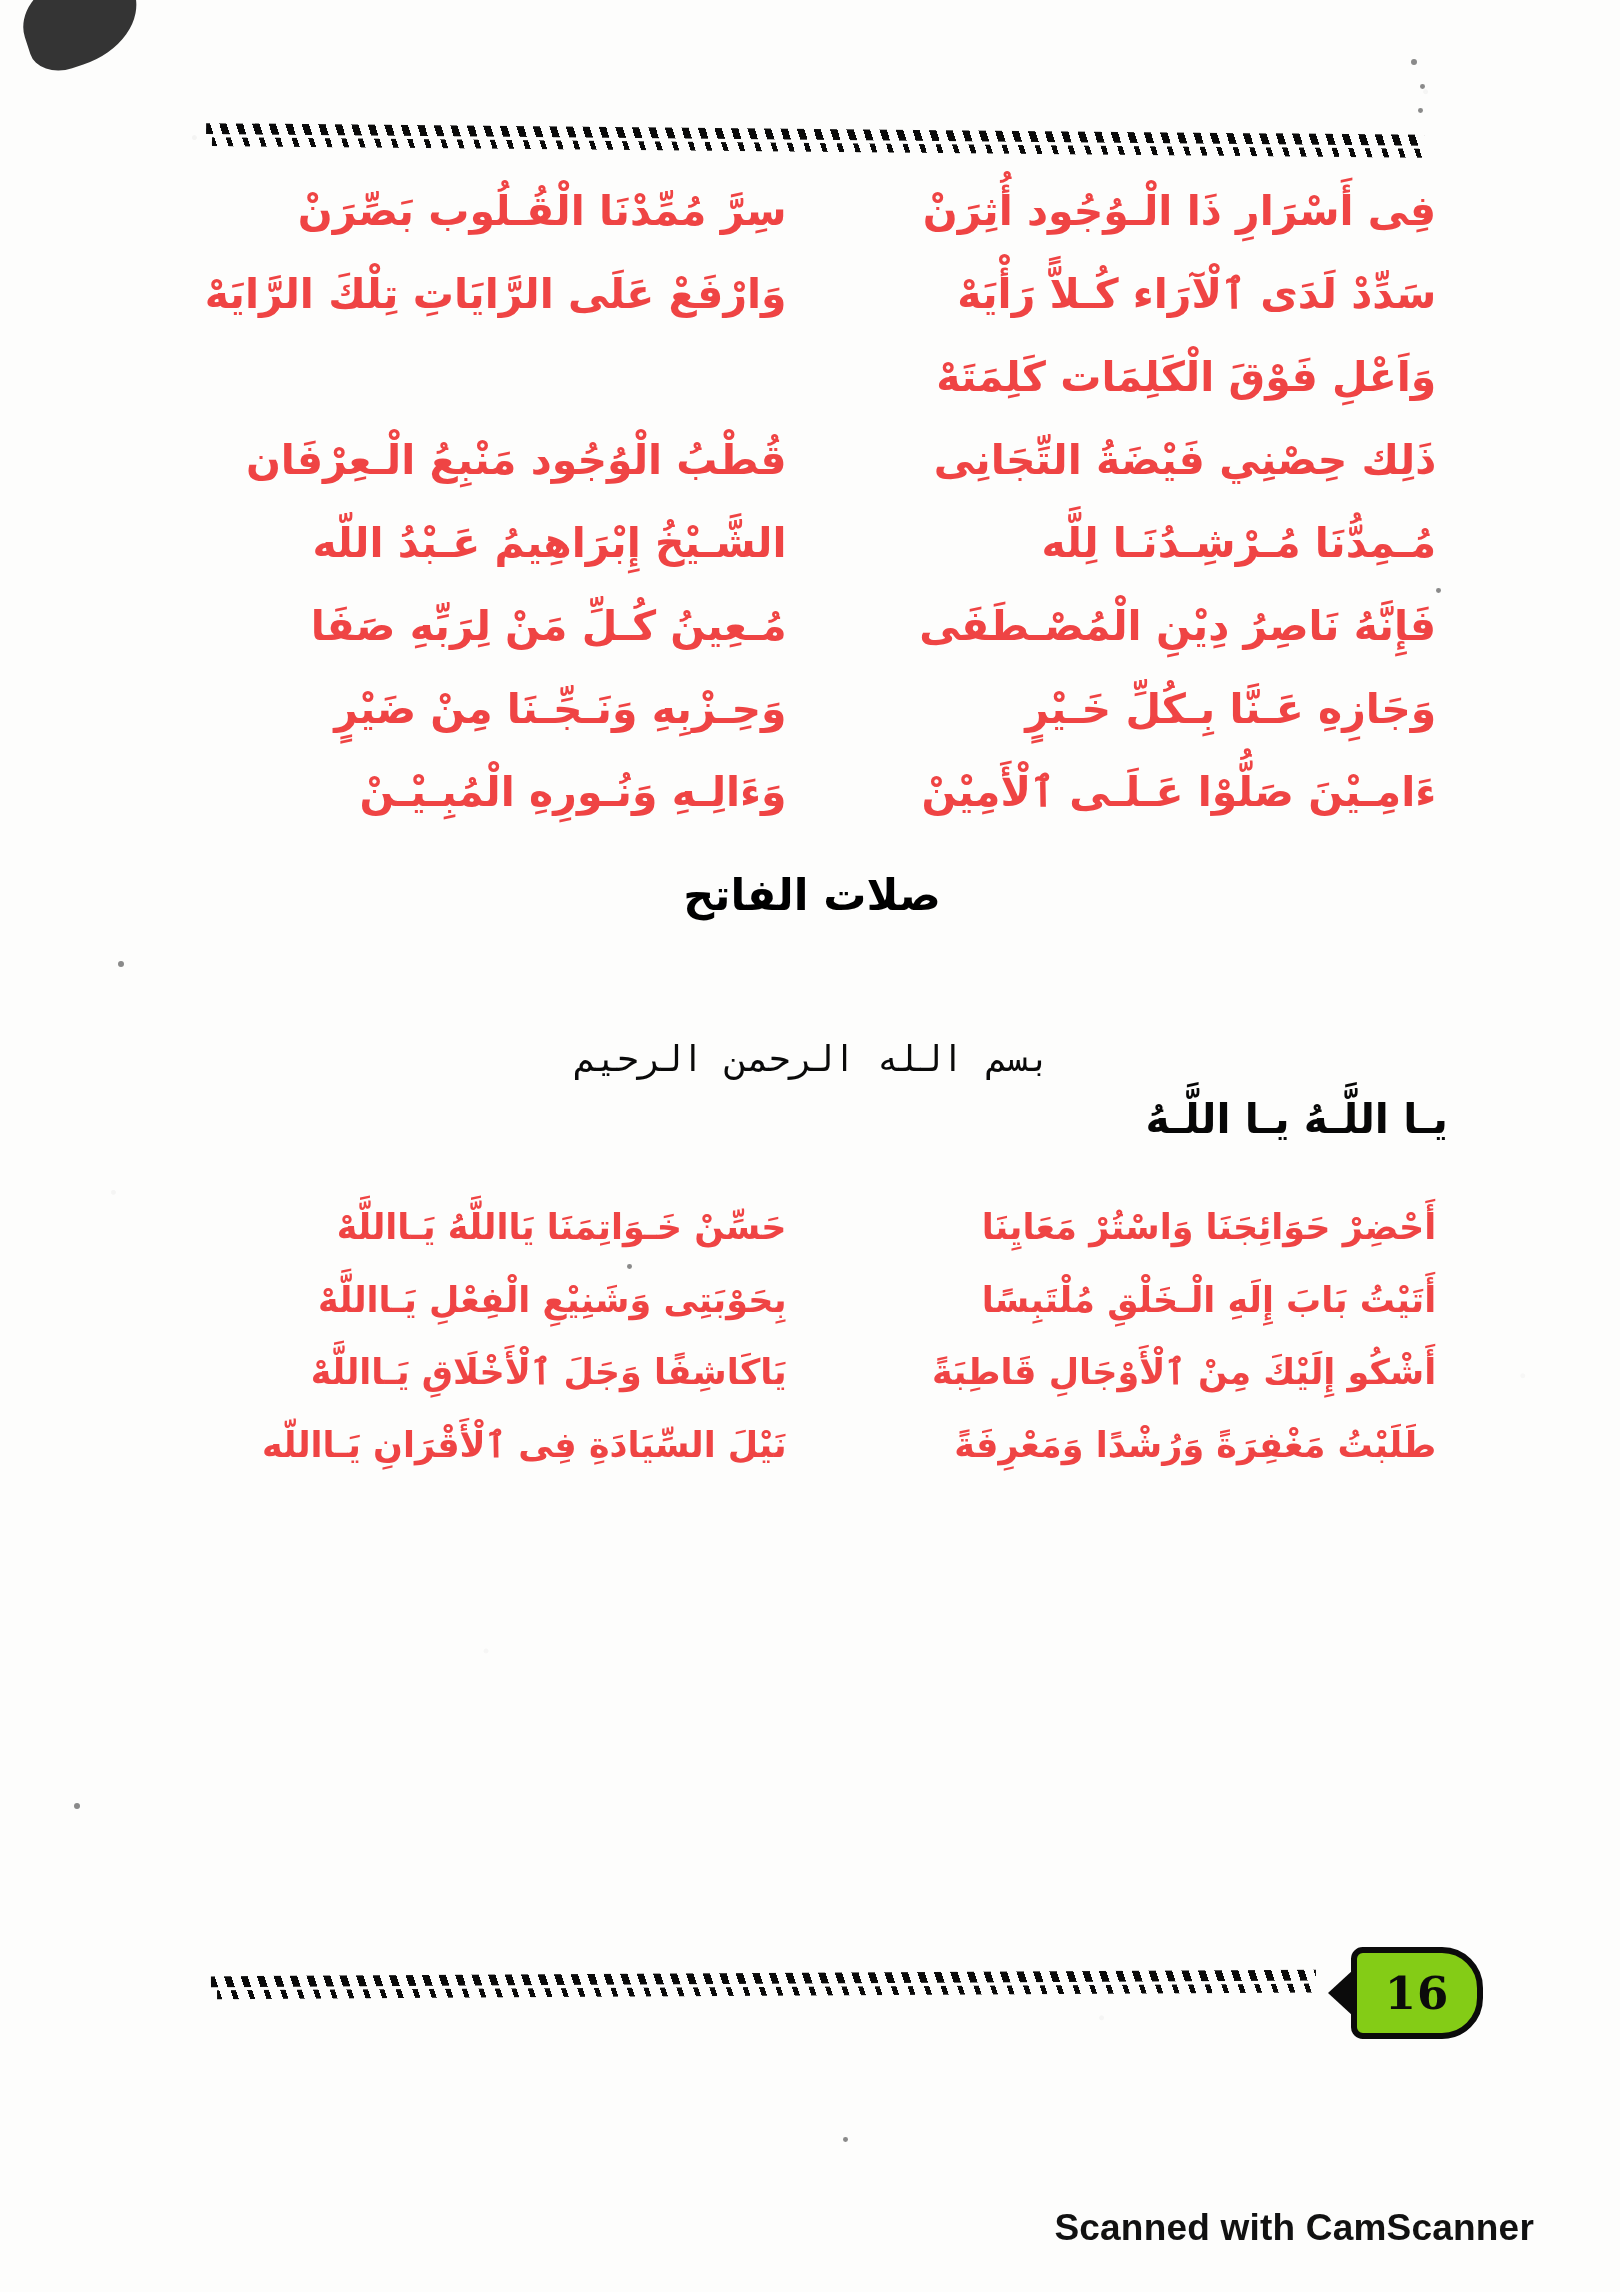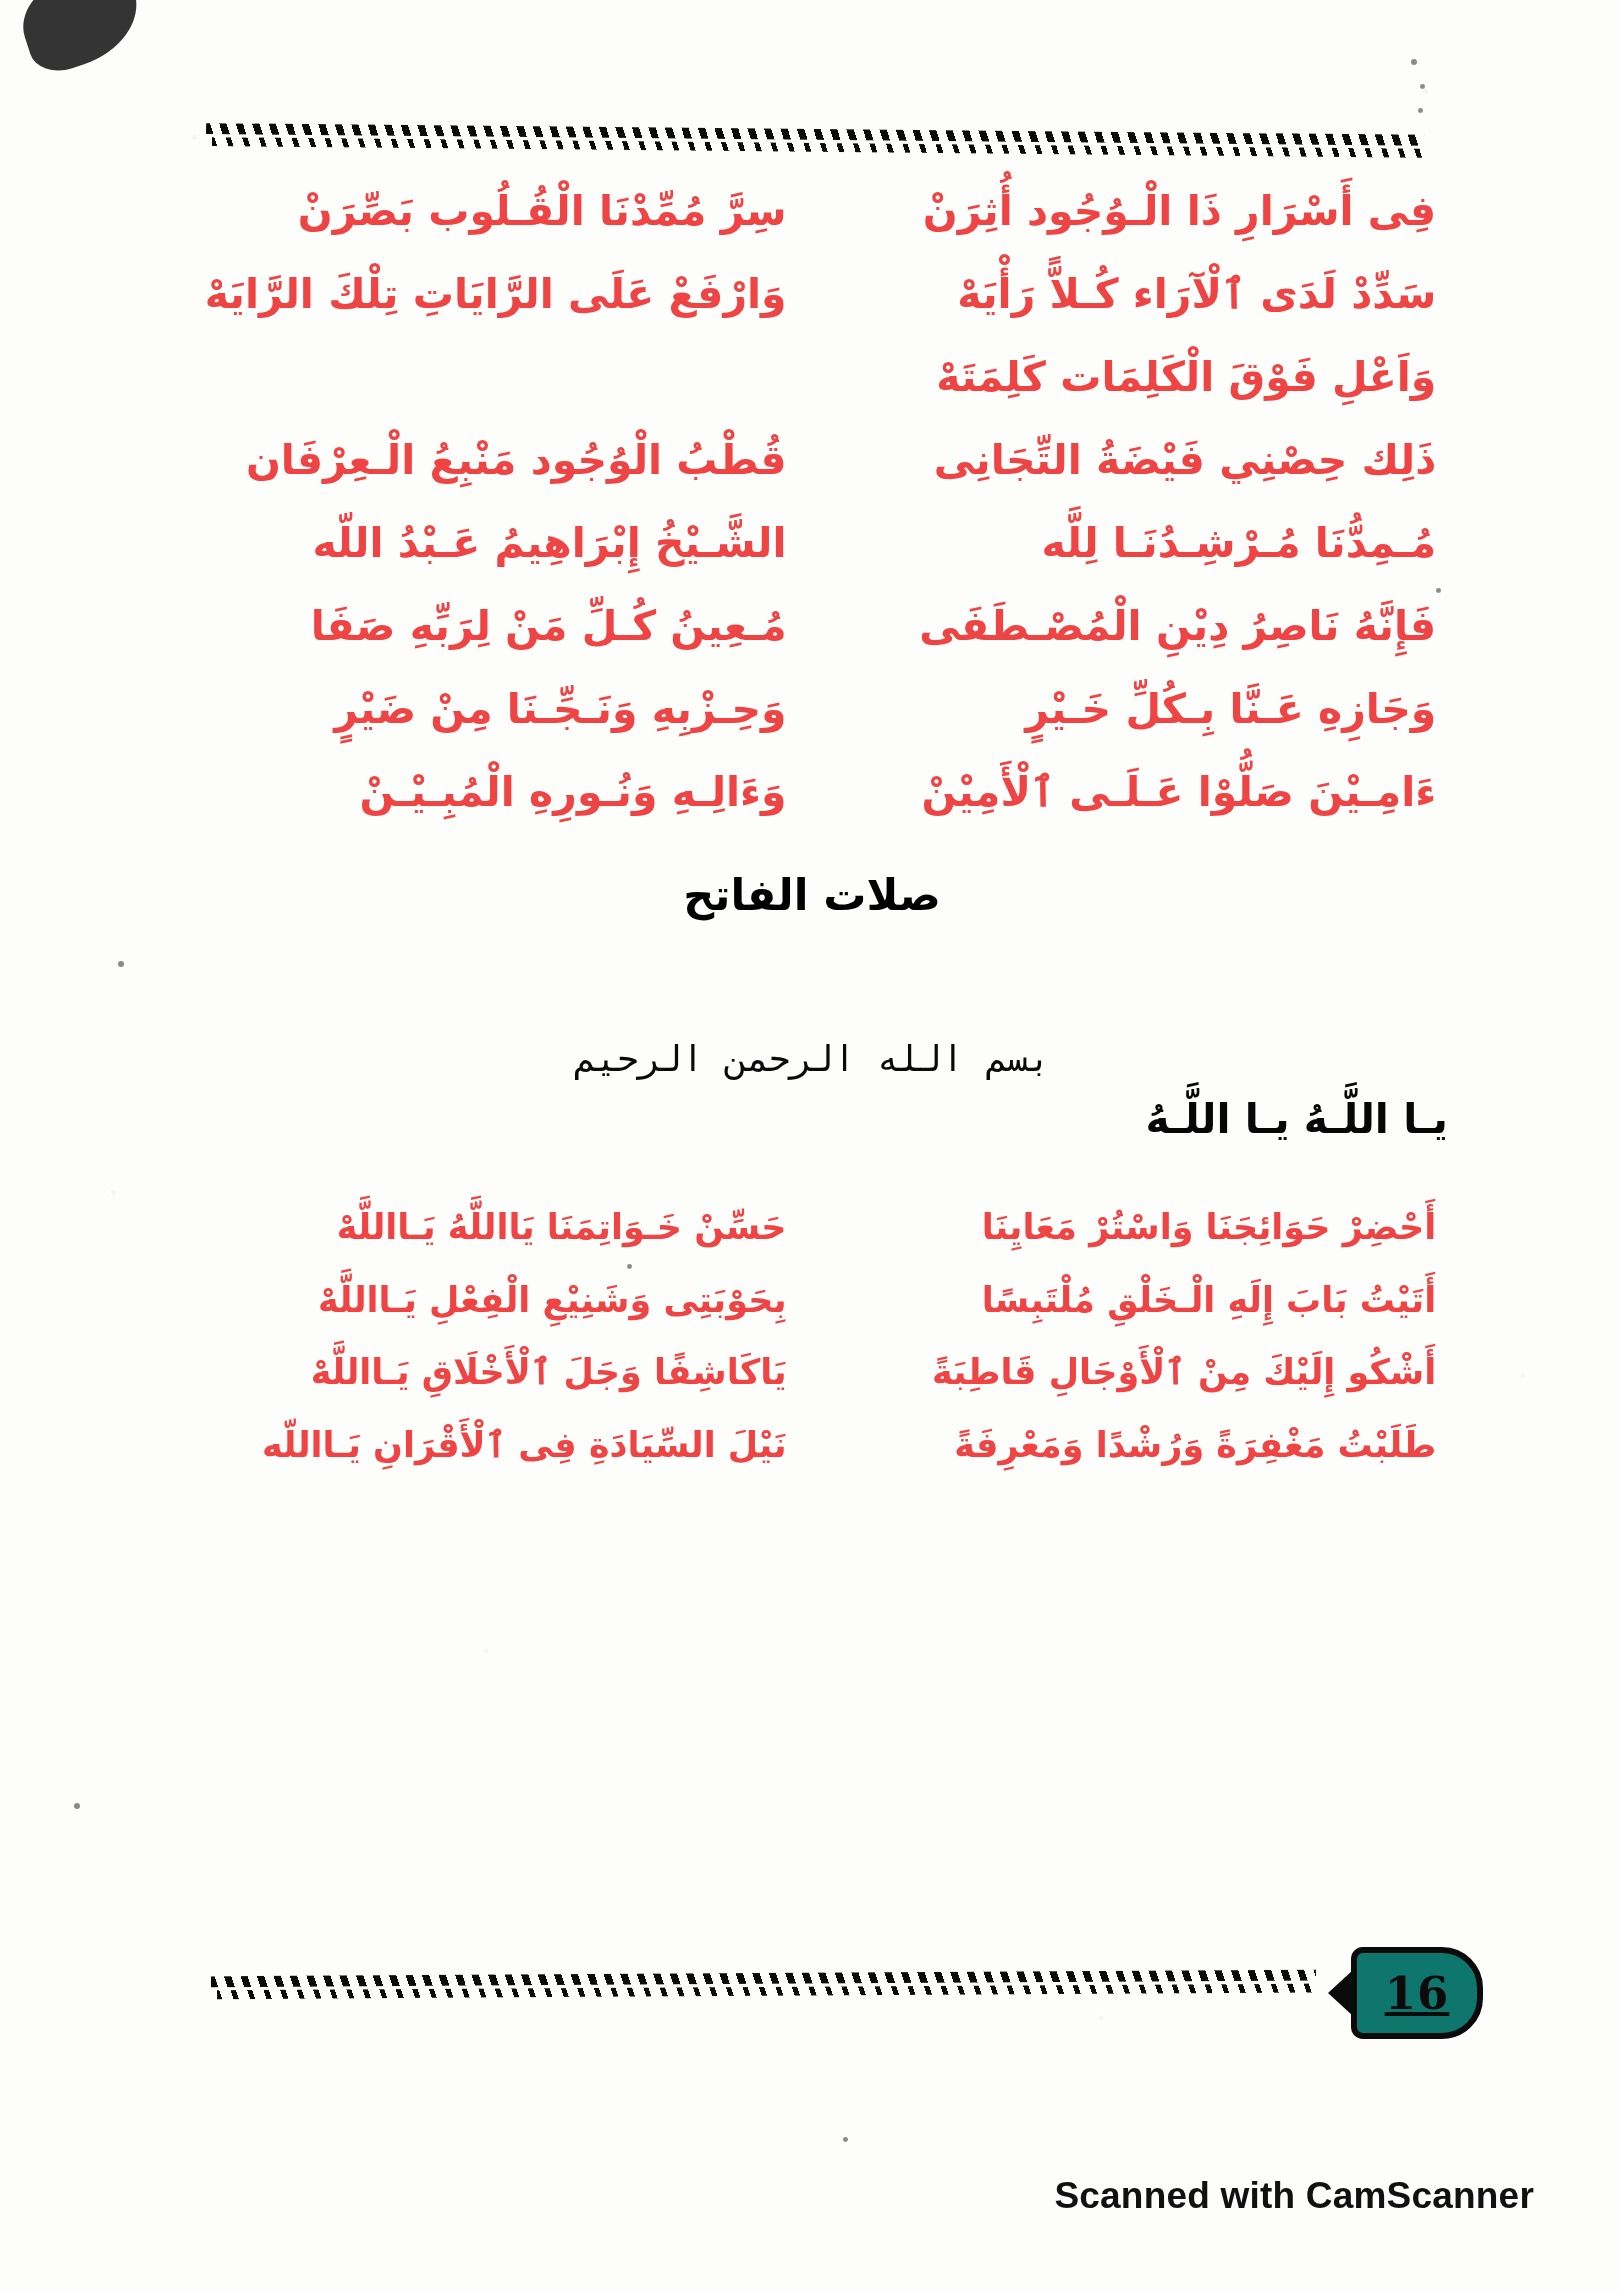--- a/index.html
+++ b/index.html
@@ -69,30 +69,29 @@
   }
   
   .page-tag {
     position: absolute;
     top: 1947px;
     left: 1351px;
     width: 120px;
     height: 80px;
     border: 6.9px solid #0b0b0b;
     border-radius: 11.8px 41px 41px 11.8px;
-    background: #0f766e;
+    background: #84cc16;
     display: flex;
     align-items: center;
     justify-content: center;
     font-family: "DejaVu Serif", "Liberation Serif", serif;
     font-size: 45px;
     font-weight: 700;
     color: #0b0b0b;
     letter-spacing: 1px;
-    text-decoration: underline;
   }
   .page-tag::before {
     content: "";
     position: absolute;
     left: -29px;
     top: 50%;
     width: 0;
     height: 0;
     border-top: 23.5px solid transparent;
     border-bottom: 23.5px solid transparent;
@@ -169,21 +168,21 @@
     margin-top: 13.7px;
     letter-spacing: 2.9px;
   }
   .poem-b {
     margin-top: 51px;
   }
   
   .watermark {
     position: absolute;
     right: 86px;
-    bottom: 76px;
+    bottom: 44px;
     font-family: "Liberation Sans", sans-serif;
     font-size: 37px;
     font-weight: 700;
     color: #111;
     direction: ltr;
     letter-spacing: 0.2px;
   }
   .speck {
     position: absolute;
     background: #2b2b2b;

